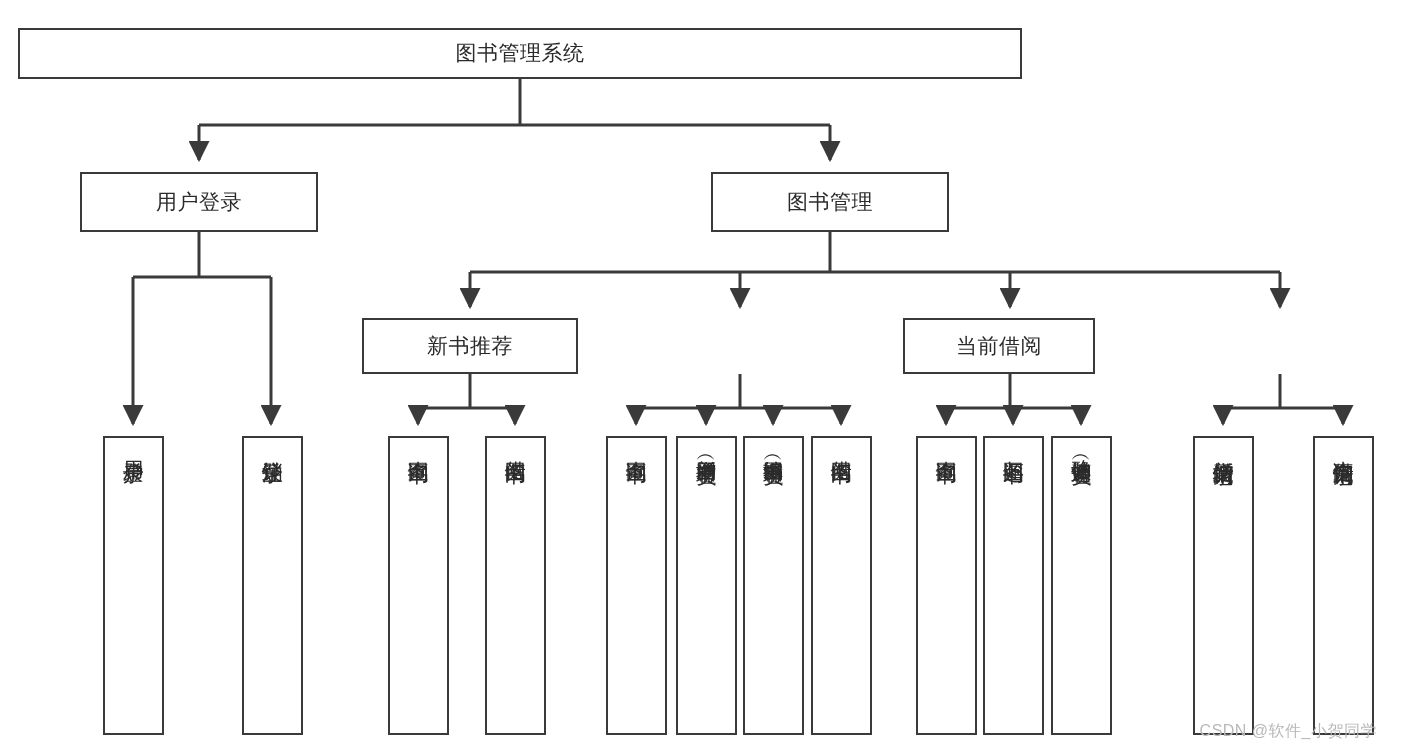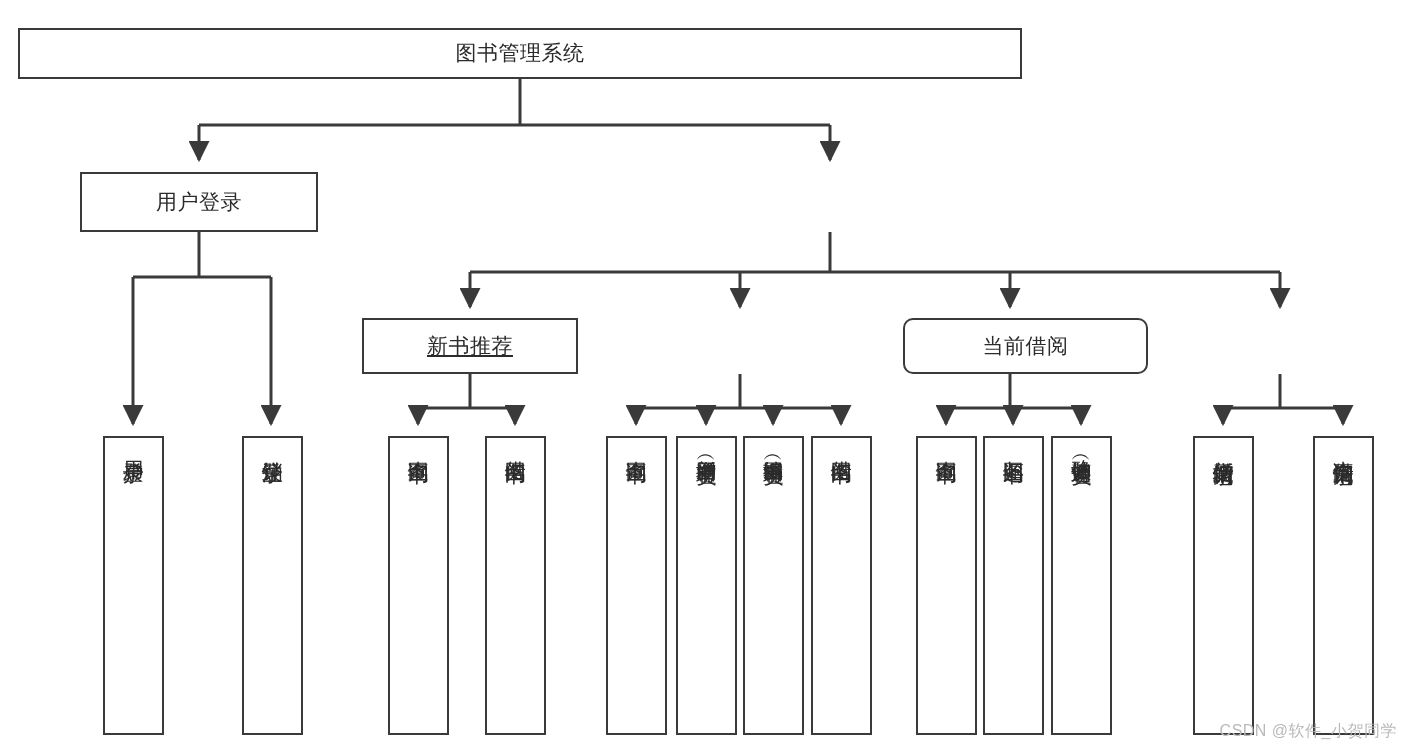--- a/index.html
+++ b/index.html
@@ -57,21 +57,21 @@
     font-size: 21px;
     line-height: 1.12;
     letter-spacing: 1px;
     max-height: 100%;
   }
   .node.vert.two-col .label {
     font-size: 20px;
   }
   #watermark {
     position: absolute;
-    right: 8px;
+    right: 28px;
     bottom: 5px;
     font-size: 16px;
     color: #b9b9b9;
     letter-spacing: 0.5px;
     white-space: nowrap;
     user-select: none;
   }
 </style>
 </head>
 <body>
@@ -128,25 +128,28 @@
     </g>
   </svg>
 
   <div class="node horiz" style="left:18px; top:28px; width:1004px; height:51px;">
     <span class="label">图书管理系统</span>
   </div>
 
   <div class="node horiz" style="left:80px; top:172px; width:238px; height:60px;">
     <span class="label">用户登录</span>
   </div>
+  <div class="node horiz" style="left:711px; top:172px; width:238px; height:60px;">
+    <span class="label">图书管理</span>
+  </div>
 
-  <div class="node horiz" style="left:362px; top:318px; width:216px; height:56px;text-decoration:underline;">
+  <div class="node horiz" style="left:362px; top:318px; width:216px; height:56px;">
     <span class="label">新书推荐</span>
   </div>
-  <div class="node horiz" style="left:903px; top:318px; width:245px; height:56px;border-radius:10px;">
+  <div class="node horiz" style="left:903px; top:318px; width:192px; height:56px;">
     <span class="label">当前借阅</span>
   </div>
 
   <div class="node vert" style="left:103px; top:436px; width:61px; height:299px;">
     <span class="label">用户登录</span>
   </div>
   <div class="node vert" style="left:242px; top:436px; width:61px; height:299px;">
     <span class="label">注销登录</span>
   </div>
 

